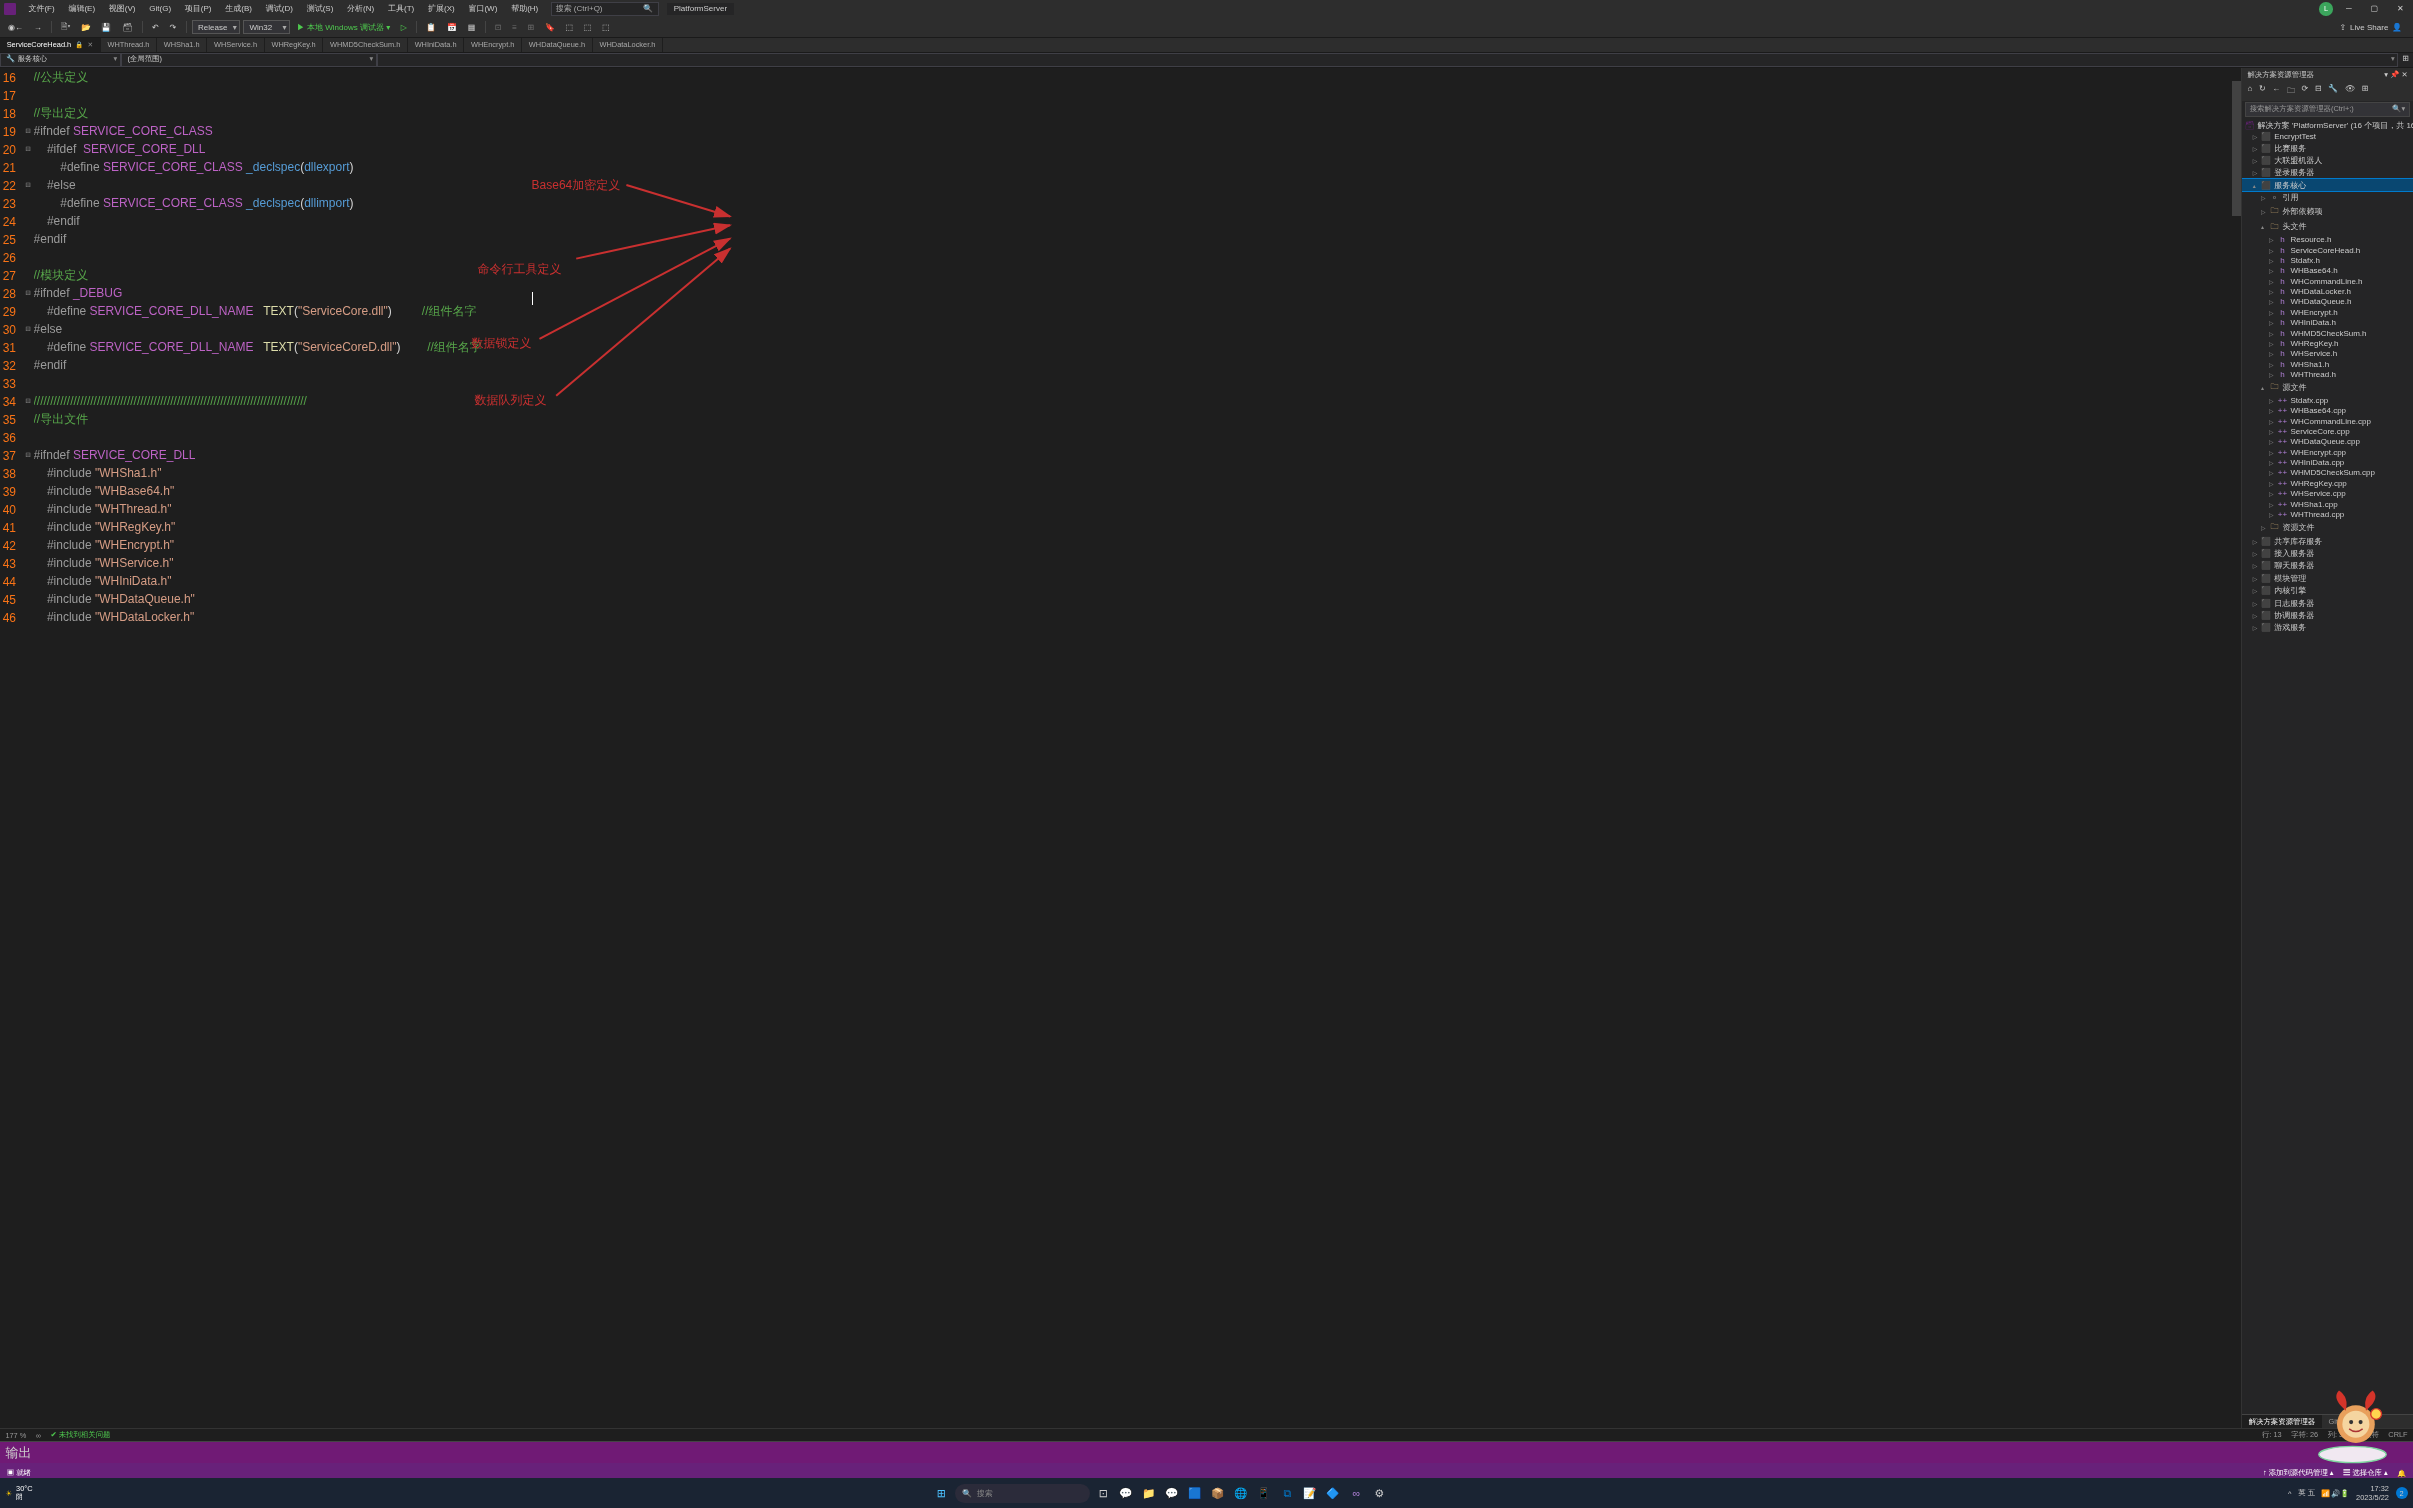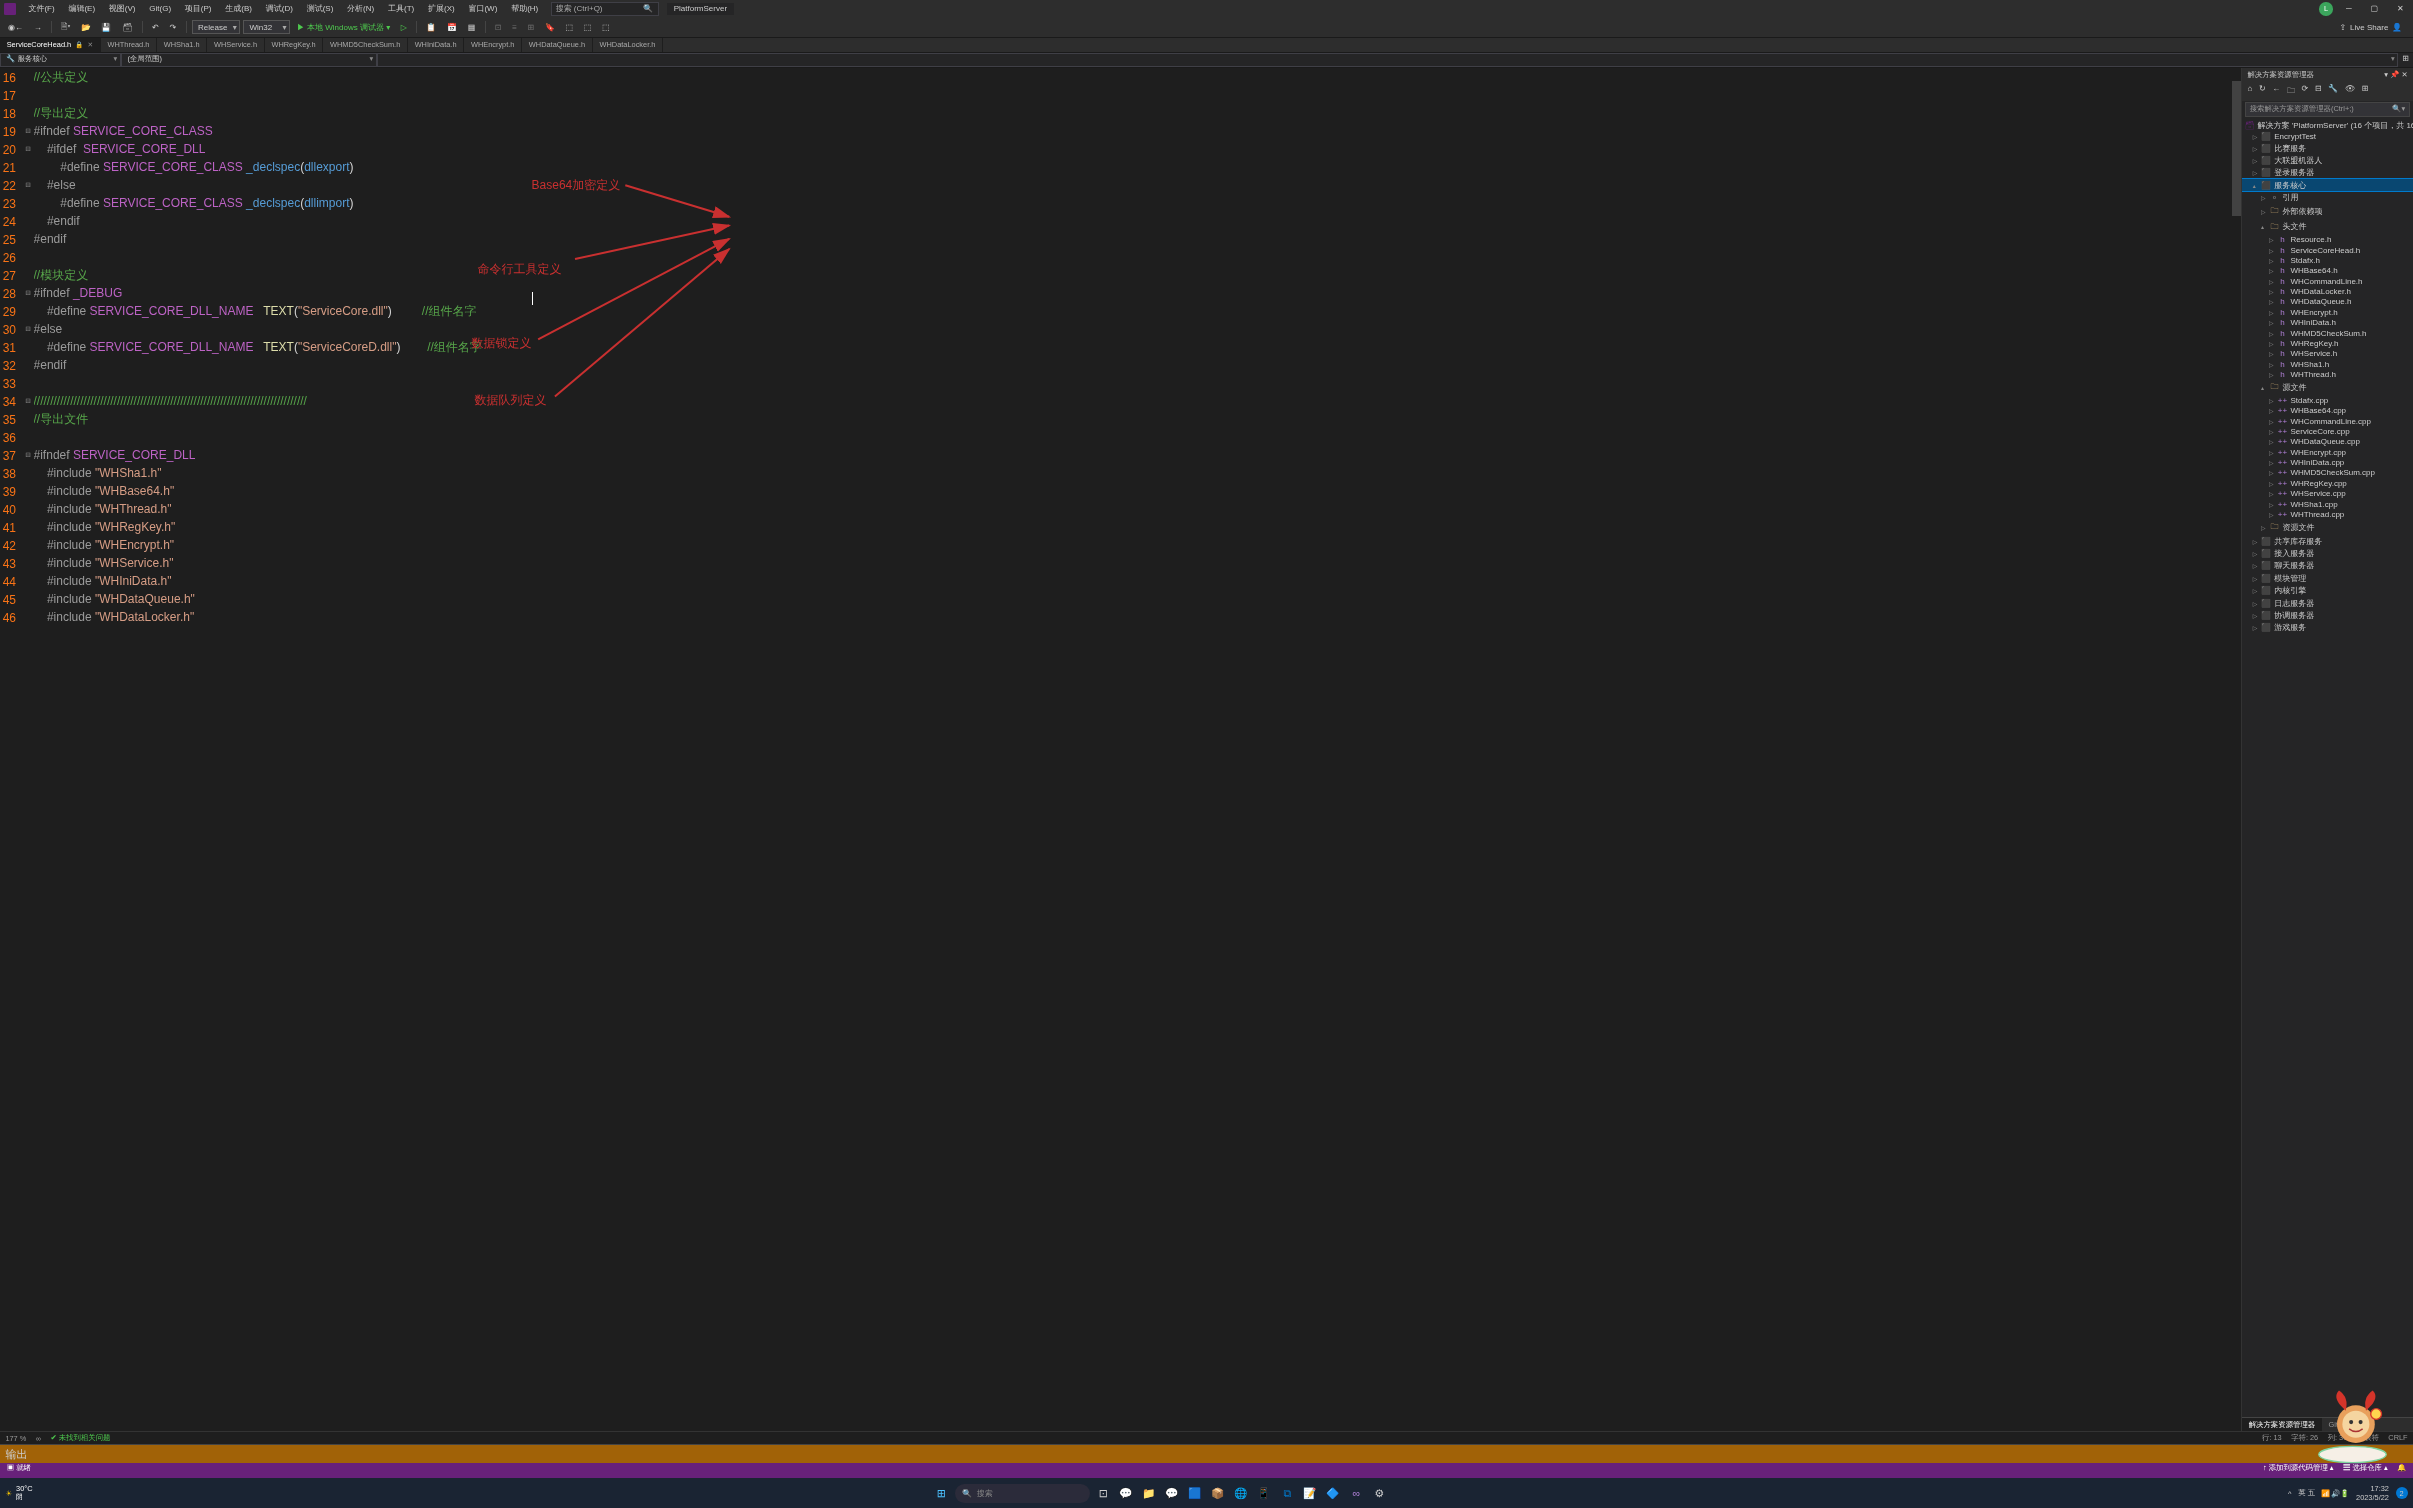--- a/index.html
+++ b/index.html
@@ -54,22 +54,22 @@
 .cpp-ic{color:#b180d7;}
 .h-ic{color:#b180d7;}
 .proj-ic{color:#c08ad8;}
 .sln-ic{color:#68217a;}
 .tree-item .label{color:#ccc;}
 .bottom-tabs{background:#2d2d2d; height:13.5px; display:flex; border-top:0.7px solid #444;}
 .bottom-tabs .btab{padding:1.3px 6.7px; font-size:7.4px; color:#999; cursor:pointer;}
 .bottom-tabs .btab.active{background:#1e1e1e; color:#fff;}
 .status-bar { background:#1e1e1e; height:13.5px; display:flex; align-items:center; padding:0 5.4px; font-size:7.4px; color:#999; gap:9.4px; border-top:0.7px solid #333;}
 .status-bar .right{margin-left:auto; display:flex; gap:9.4px;}
-.output-header { background:#a16207; padding:1.3px 5.4px; font-size:11px; color:#ccc; border-top:0.7px solid #444;}
-.bottom-status { background:#0e639c; height:15px; display:flex; align-items:flex-start; padding:0 6.7px; font-size:7.4px; color:#fff;}
+.output-header { background:#701a75; padding:1.3px 5.4px; font-size:13px; color:#ccc; border-top:0.7px solid #444;}
+.bottom-status { background:#0e639c; height:15px; display:flex; align-items:flex-end; padding:0 6.7px; font-size:7.4px; color:#fff;}
 .taskbar { background:#1a2433; height:30px; display:flex; align-items:center; padding:0 5.4px; gap:2.7px;}
 .taskbar .weather{color:#fff; font-size:7.4px; display:flex; align-items:center; gap:4px;}
 .taskbar .center{flex:1; display:flex; justify-content:center; gap:4px;}
 .tb-icon{width:19px; height:19px; display:flex; align-items:center; justify-content:center; border-radius:2.7px; cursor:pointer; font-size:10.8px;}
 .tb-search{background:#2b2b3a; border-radius:10.8px; padding:2.7px 8px; width:135px; color:#888; display:flex; align-items:center; gap:4px; font-size:8px;}
 .taskbar .tray{display:flex; align-items:center; gap:6.7px; color:#ccc; font-size:7.4px;}
 .mascot{position:fixed; right:20px; bottom:40px; width:81px; height:81px; pointer-events:none;}
 .cursor-caret{position:absolute; width:0.7px; height:13.5px; background:#fff;}
 .scrollbar-v{width:9.4px; background:#1e1e1e;}
 .scrollbar-thumb{background:#424242; width:9.4px; height:135px; margin-top:13.5px;}

